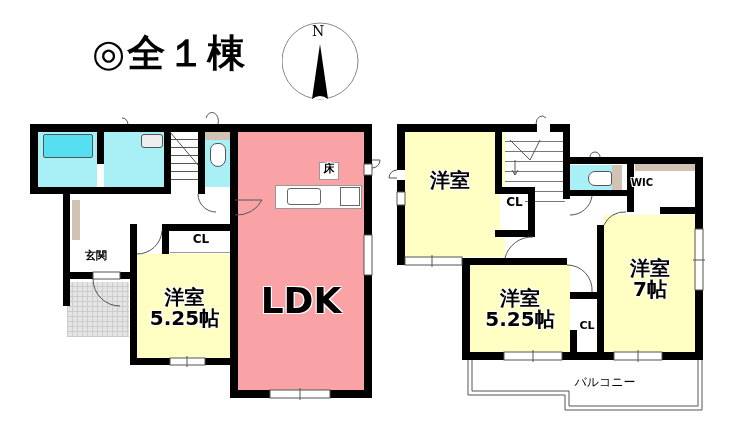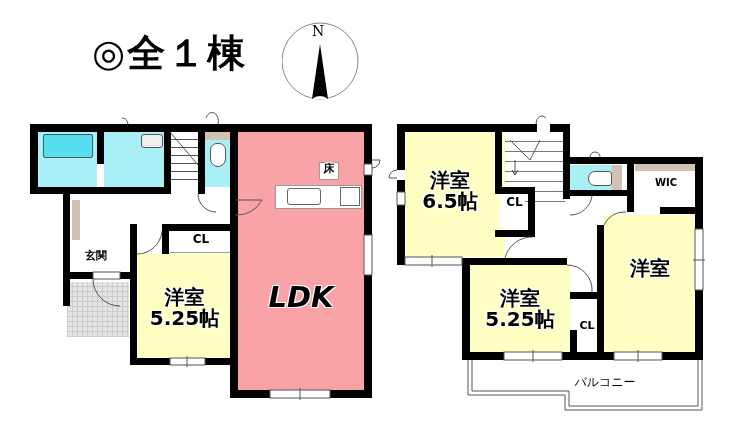--- a/index.html
+++ b/index.html
@@ -83,21 +83,21 @@
       <path d="M137,254 A25,25 0 0,0 162,231"></path>
       <path d="M235,215 A28,28 0 0,0 262,200 L235,200"></path>
       <path d="M198,194 A18,18 0 0,0 216,212"></path>
       <path d="M170,132 L198,165"></path>
       <path d="M372,168 A8,8 0 0,0 380,160 L372,160"></path>
       <path d="M122,118 A6,8 0 0,1 128,124"></path>
       <path d="M206,118 A6,8 0 0,1 218,124"></path>
     </g>
   </svg>
 
-  <div class="lbl" style="left:237px;top:282px;width:128px;font-size:29px;font-style:italic;">
+  <div class="lbl" style="left:237px;top:282px;width:128px;font-size:36px;">
     <div>LDK</div>
   </div>
   <div class="lbl" style="left:137px;top:287px;width:95px;font-size:20px;">
     <div>洋室</div>
     <div>5.25帖</div>
   </div>
   <div class="lbl" style="left:170px;top:233px;width:62px;font-size:12px;">CL</div>
   <div class="lbl" style="left:72px;top:250px;width:48px;font-size:11px;">玄関</div>
   <div class="lbl" style="left:319px;top:162px;width:18px;height:16px;font-size:11px;background:#fff;border:1px solid #999;">床</div>
 </div>
@@ -162,26 +162,26 @@
       <path d="M604,225 A22,22 0 0,1 626,212"></path>
       <path d="M510,140 L530,160 L540,140 M515,160 L515,175 L512,170 M515,175 L518,170"></path>
       <path d="M397,170 A8,8 0 0,0 389,178 L397,178"></path>
       <path d="M536,124 A6,8 0 0,1 546,118"></path>
       <path d="M590,157 A5,5 0 0,1 600,157"></path>
     </g>
   </svg>
 
   <div class="lbl" style="left:400px;top:170px;width:100px;font-size:20px;">
     <div>洋室</div>
-    <div>6.5帖</div>
   </div>
   <div class="lbl" style="left:502px;top:196px;width:25px;font-size:12px;">CL</div>
-  <div class="lbl" style="left:640px;top:178px;width:52px;font-size:10px;">WIC</div>
+  <div class="lbl" style="left:616px;top:178px;width:52px;font-size:10px;">WIC</div>
   <div class="lbl" style="left:604px;top:258px;width:92px;font-size:20px;">
     <div>洋室</div>
+    <div>7帖</div>
   </div>
   <div class="lbl" style="left:470px;top:288px;width:100px;font-size:20px;">
     <div>洋室</div>
     <div>5.25帖</div>
   </div>
   <div class="lbl" style="left:574px;top:320px;width:26px;font-size:11px;">CL</div>
   <div class="lbl" style="left:560px;top:376px;width:90px;font-size:12px;font-weight:normal;">バルコニー</div>
 </div>
 
 </body></html>

